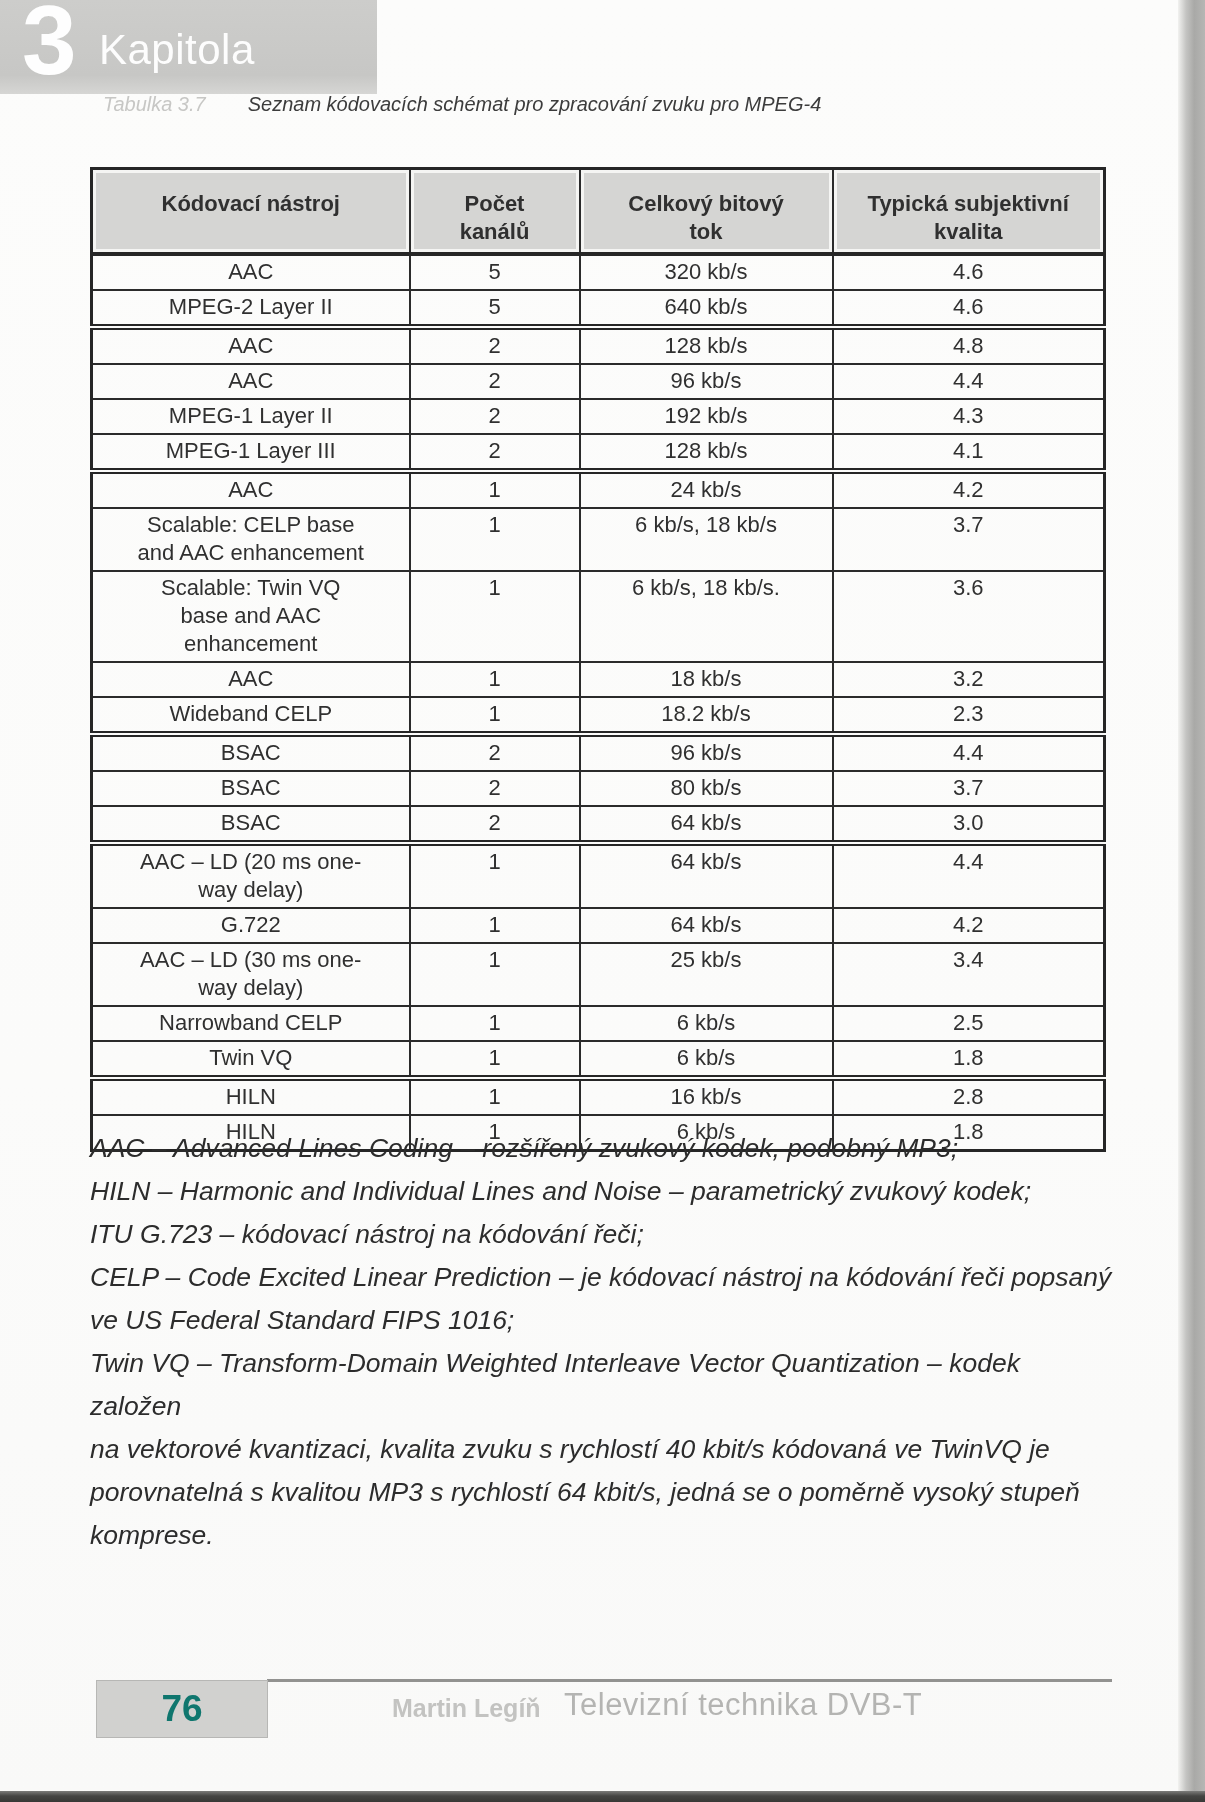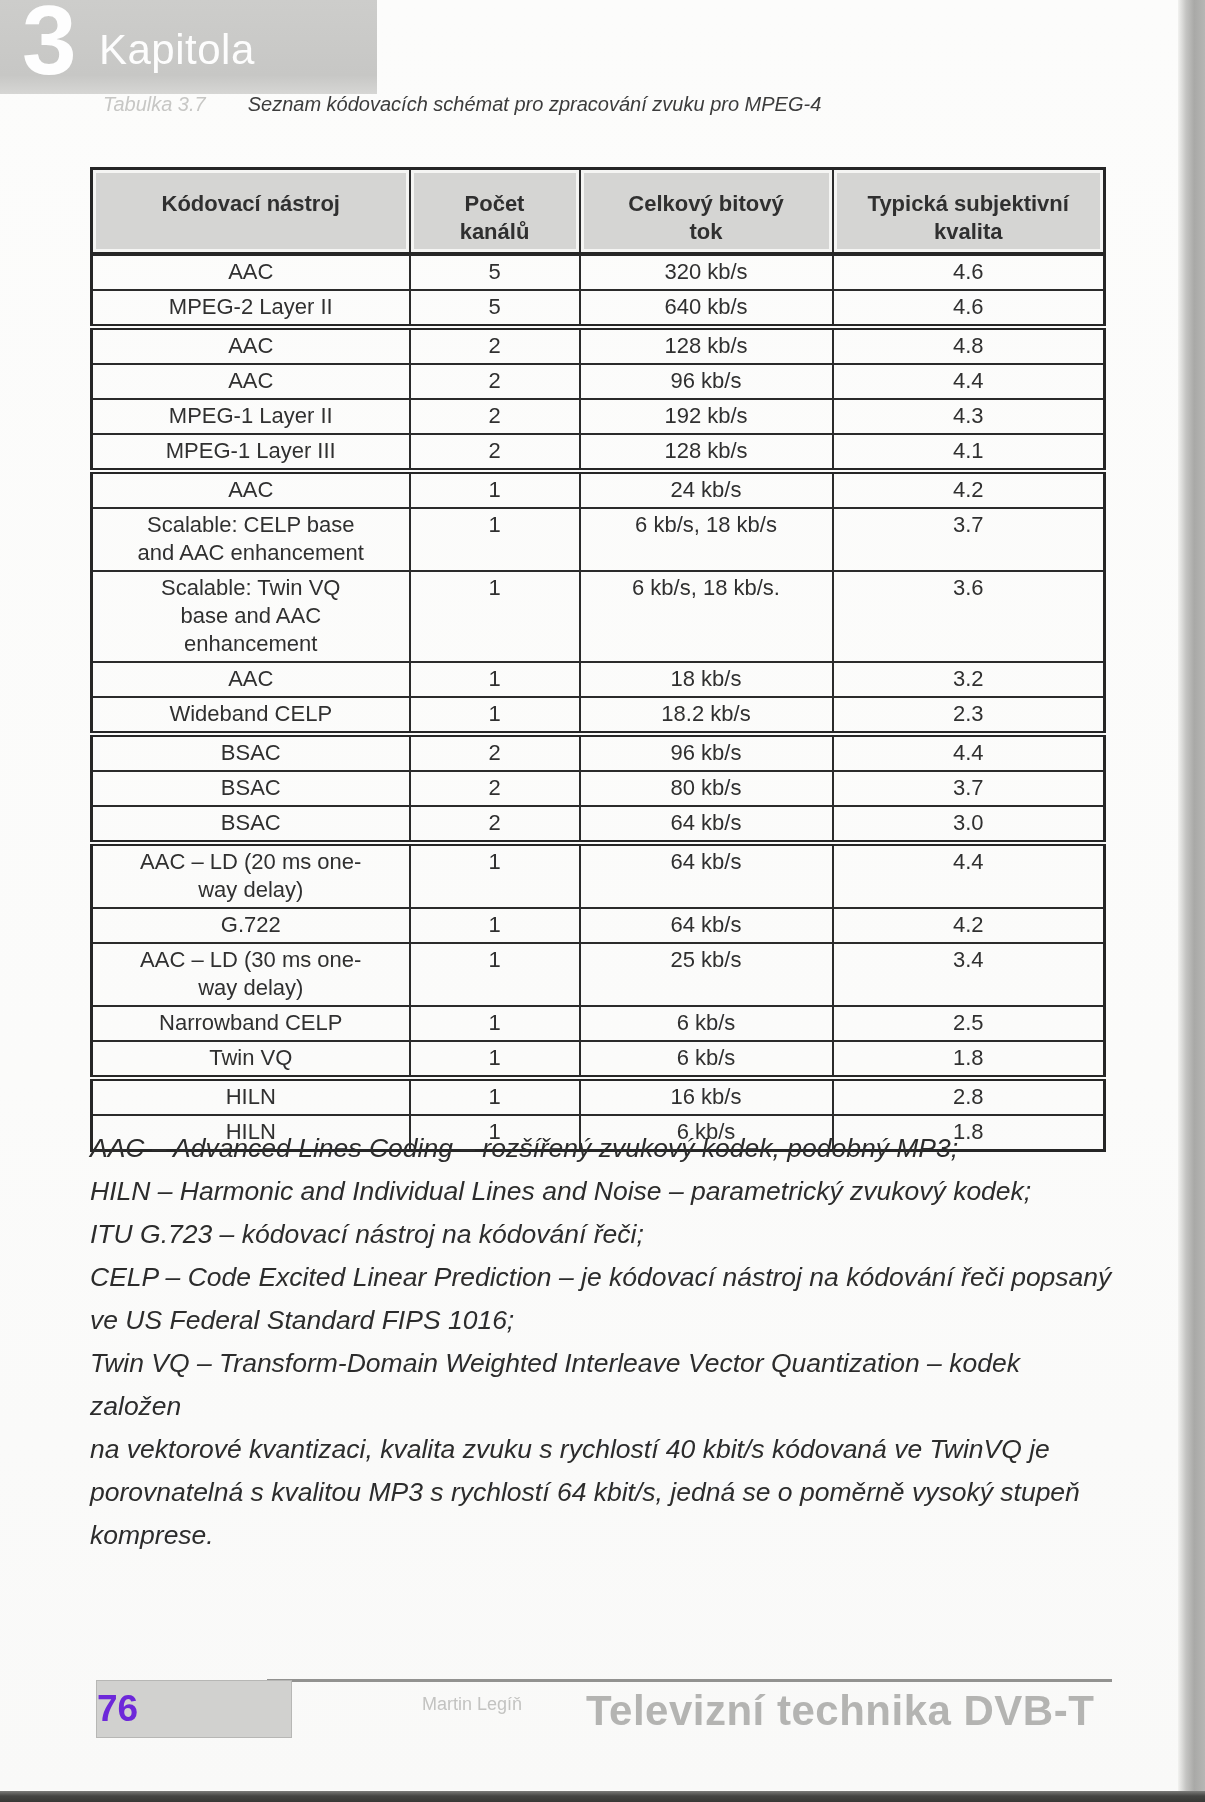--- a/index.html
+++ b/index.html
@@ -50,28 +50,28 @@
   }
   .data-table tr.group-end td{border-bottom:6px double #262626;}
 
   
   .footnotes{position:absolute;left:90px;top:1127px;width:1024px;
     font-style:italic;font-size:26.5px;line-height:43px;color:#2c2c2c;}
   .footnotes p{margin:0;white-space:pre-line;}
 
   
   .footer-rule{position:absolute;left:267px;top:1679px;width:845px;height:3px;background:#929290;}
-  .page-number-box{position:absolute;left:96px;top:1680px;width:196px;height:58px;
+  .page-number-box{position:absolute;left:96px;top:1680px;width:172px;height:58px;
     background:#d1d1cf;border:1px solid #b7b7b5;box-sizing:border-box;
-    display:flex;align-items:center;justify-content:flex-start;
-    font-size:37px;font-weight:bold;color:#6d28d9;}
-  .footer-author{position:absolute;left:422px;top:1694px;
-    font-size:18px;font-weight:normal;color:#c3c3c1;}
-  .footer-title{position:absolute;left:586px;top:1687px;
-    font-size:42px;font-weight:bold;color:#b4b4b2;letter-spacing:.5px;}
+    display:flex;align-items:center;justify-content:center;
+    font-size:37px;font-weight:bold;color:#0f766e;}
+  .footer-author{position:absolute;left:392px;top:1694px;
+    font-size:25px;font-weight:bold;color:#c3c3c1;}
+  .footer-title{position:absolute;left:564px;top:1687px;
+    font-size:31px;font-weight:normal;color:#b4b4b2;letter-spacing:.5px;}
 
   
   .scan-band-right{position:absolute;left:1178px;top:0;width:27px;height:1802px;
     background:linear-gradient(90deg,#f2f2f0 0%,#c4c4c2 30%,#a9a9a7 60%,#b6b6b4 100%);}
   .scan-strip-bottom{position:absolute;left:0;top:1791px;width:1205px;height:11px;
     background:linear-gradient(180deg,#7c7c7a 0%,#454543 45%,#383836 100%);}
 </style>
 </head>
 <body>
 

